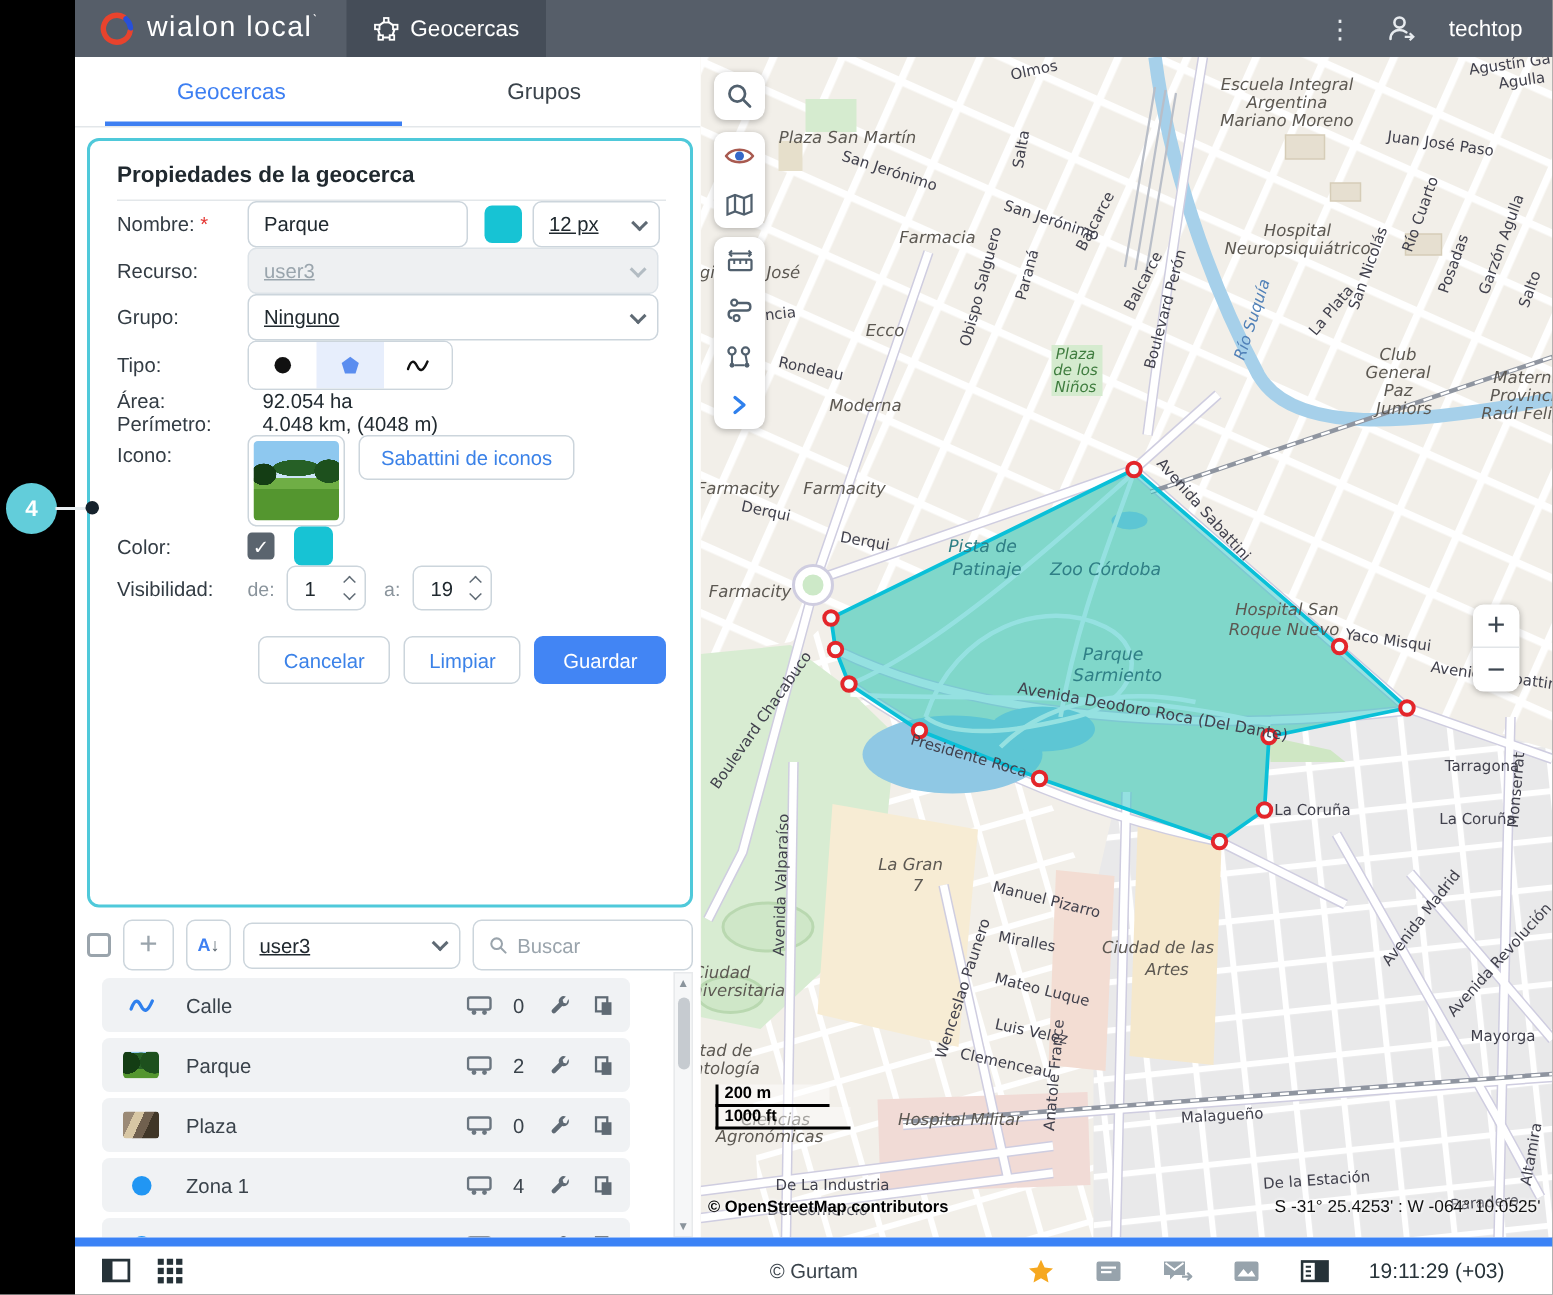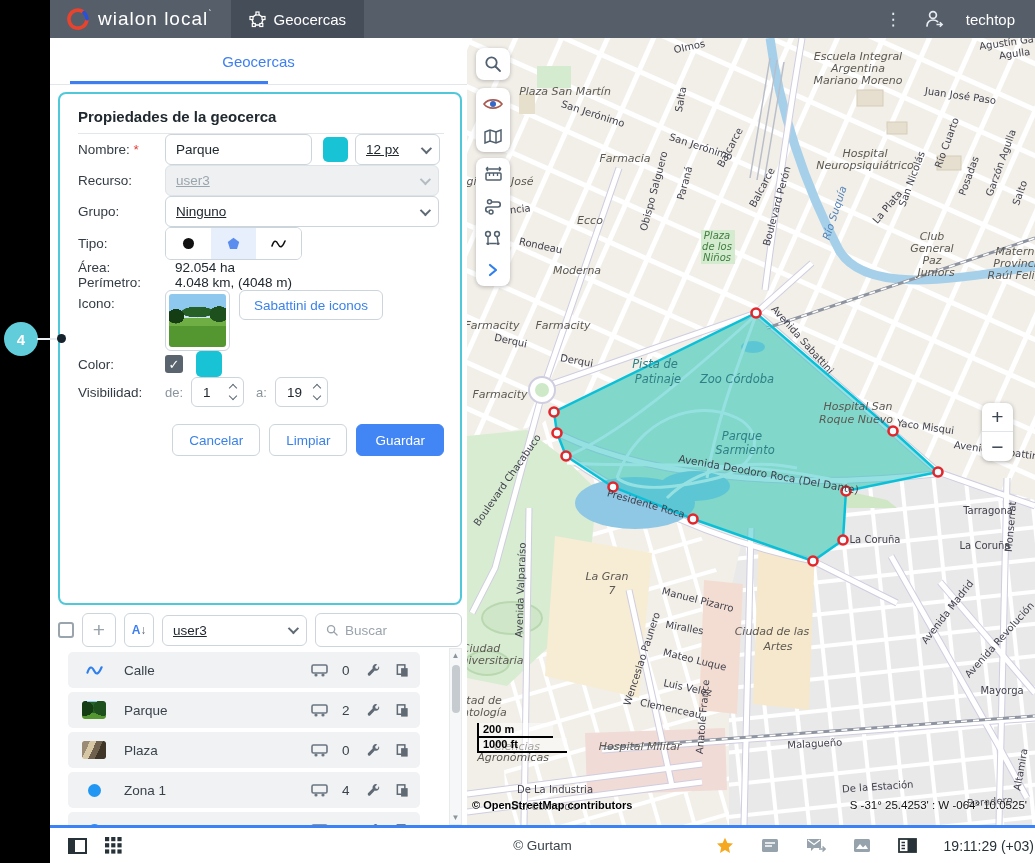--- a/index.html
+++ b/index.html
@@ -130,25 +130,25 @@
   .zbtn.top { border-bottom:1px solid #e2e5e8; }
   .scale { position:absolute; left:10px; bottom:72px; z-index:5; font-weight:bold; font-size:11px; color:#000; }
   .scale .line1 { border:2px solid #000; border-top:none; border-right:none; padding:0 4px 1px; width:76px; background:rgba(255,255,255,.45); }
   .scale .line2 { border:2px solid #000; border-top:none; border-right:none; padding:0 4px 1px; width:90px; background:rgba(255,255,255,.45); }
   .attrib { position:absolute; left:5px; bottom:14px; z-index:5; font-weight:bold; font-size:11px; color:#000;
             text-shadow:0 0 3px #fff,0 0 3px #fff; }
   .coords { position:absolute; right:8px; bottom:14px; z-index:5; font-weight:normal; font-size:11.5px; color:#111;
             text-shadow:0 0 3px #fff,0 0 3px #fff; }
 
   
-  .footer { position:absolute; left:50px; right:0; bottom:0; height:38px; background:#fff; border-top:3px solid #3b82f6;
+  .footer { position:absolute; left:50px; right:0; bottom:0; height:38px; background:#fff; border-top:6px solid #3b82f6;
             display:flex; align-items:center; z-index:20; }
   .f-left { display:flex; align-items:center; gap:18px; padding-left:18px; }
   .f-center { position:absolute; left:50%; transform:translateX(-50%); font-size:13.5px; color:#3a434b; }
-  .f-right { margin-left:auto; display:flex; align-items:center; gap:27px; padding-right:1px; }
+  .f-right { margin-left:auto; display:flex; align-items:center; gap:27px; padding-right:32px; }
   .f-time { font-size:14px; color:#263238; }
 </style>
 </head>
 <body>
 
 <div class="app">
 
   <div class="left-strip"></div>
   <div class="badge">4</div>
   <div class="badge-line"></div>
@@ -180,20 +180,21 @@
         <path d="M3 17 C3 12.8 6 11 9 11 C11 11 12.5 11.6 13.6 12.6" fill="none" stroke="#e7ebef" stroke-width="1.7" stroke-linecap="round"></path>
         <path d="M12.5 15.5 H18 M15.8 13.2 L18.2 15.5 L15.8 17.8" fill="none" stroke="#e7ebef" stroke-width="1.5"></path>
       </svg>
       <span class="username">techtop</span>
     </div>
   </div>
 
   <div class="sidebar">
     <div class="tabs">
       <div class="tab active">Geocercas</div>
+      <div class="tab">Grupos</div>
       <div class="tab-underline"></div>
     </div>
 
     <div class="card">
       <div class="card-title">Propiedades de la geocerca</div>
 
       <div class="frow">
         <label class="fl"><span>Nombre:</span> <span class="req">*</span></label>
         <input class="tinput name-input" value="Parque" style="">
         <div class="swatch"></div>

